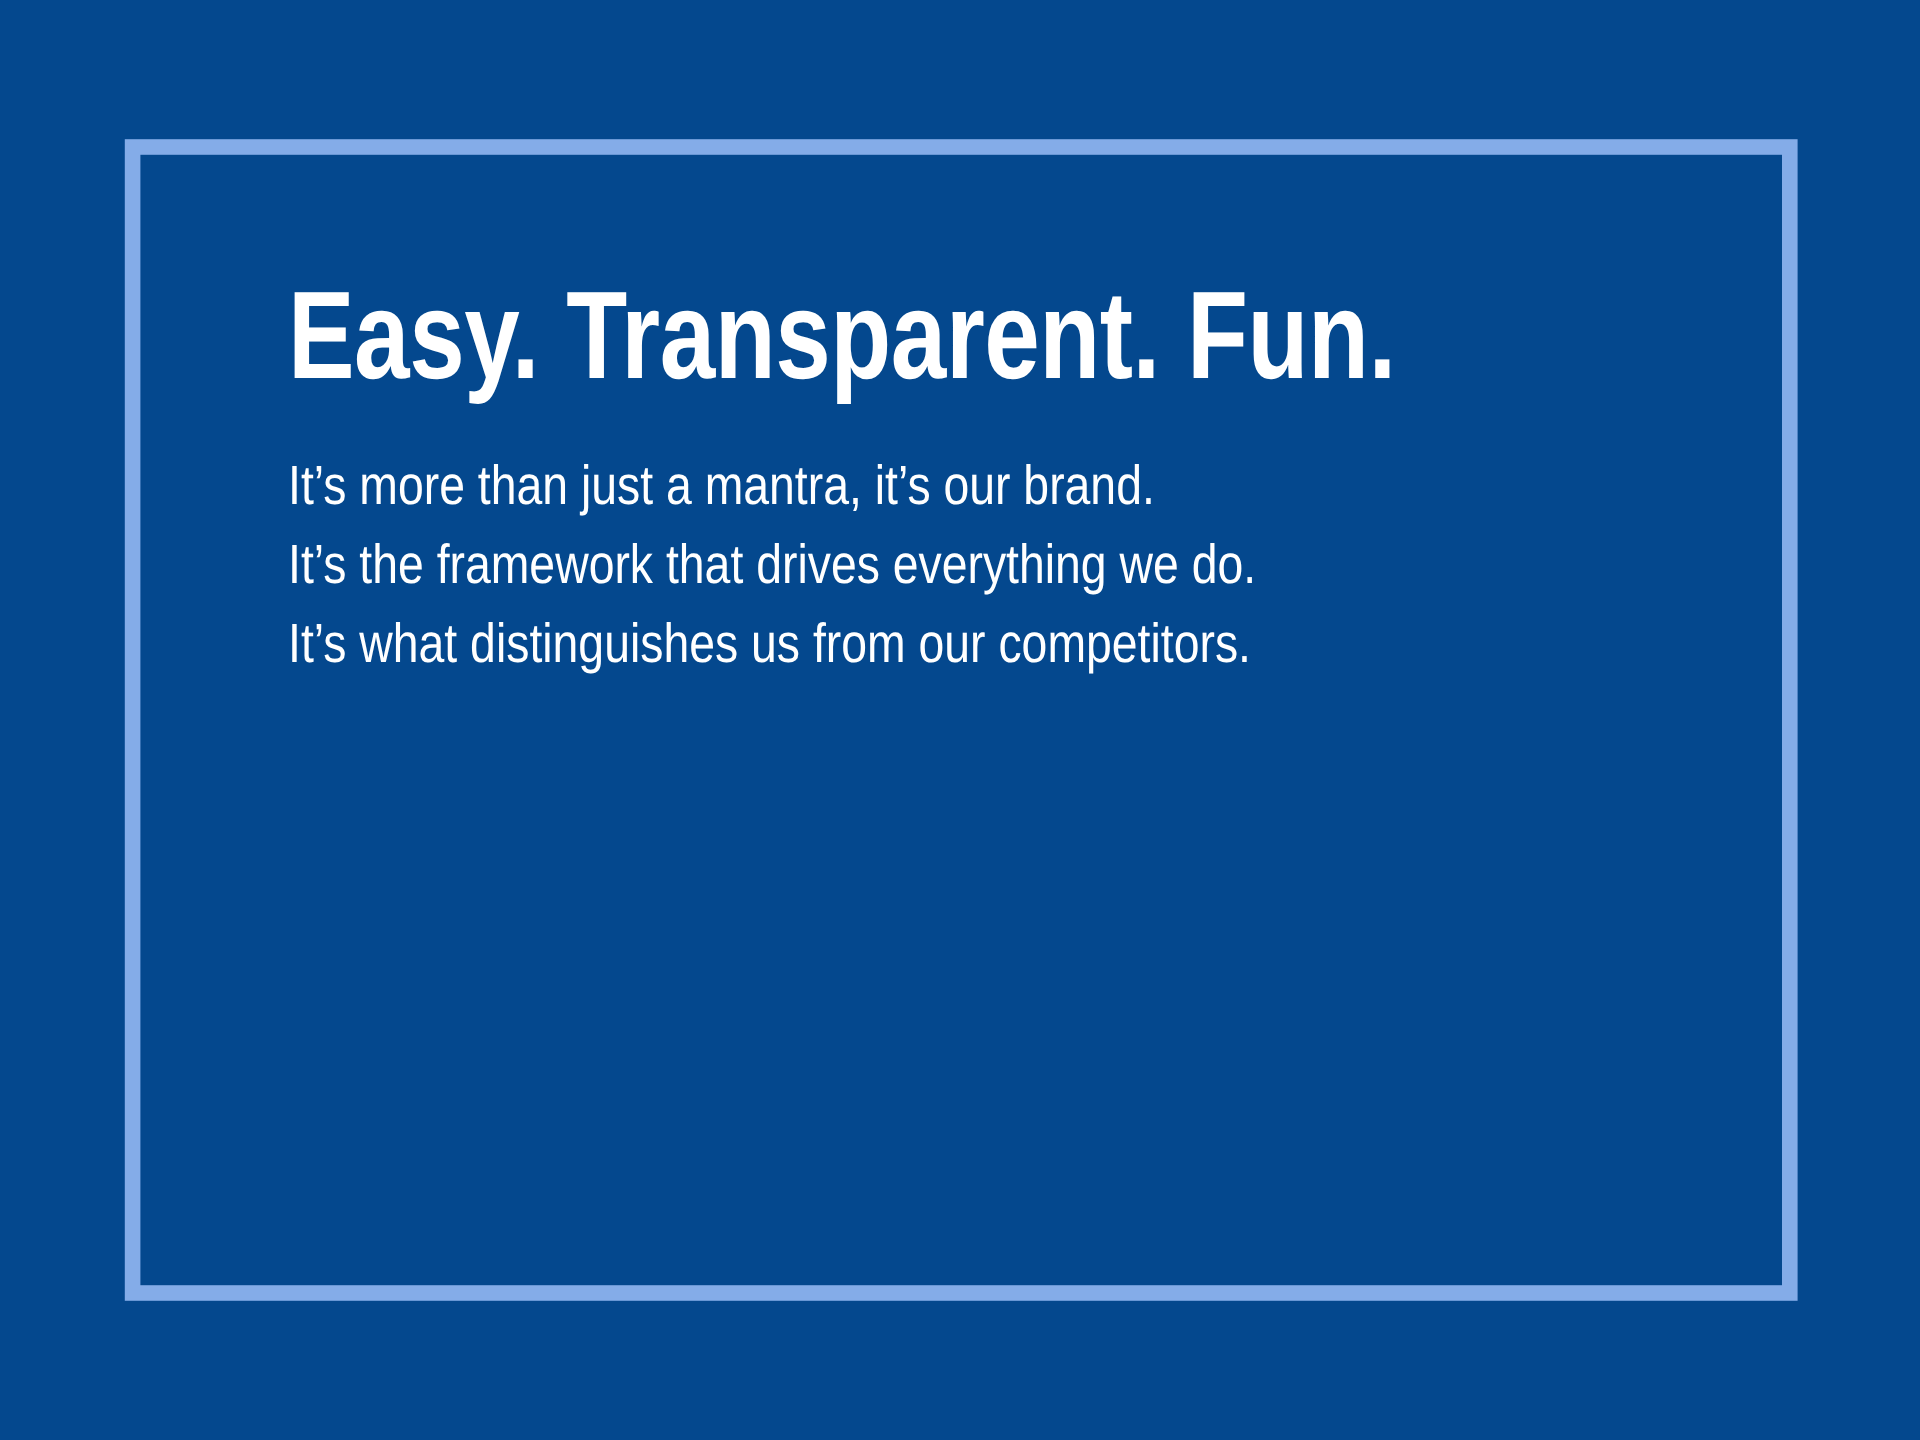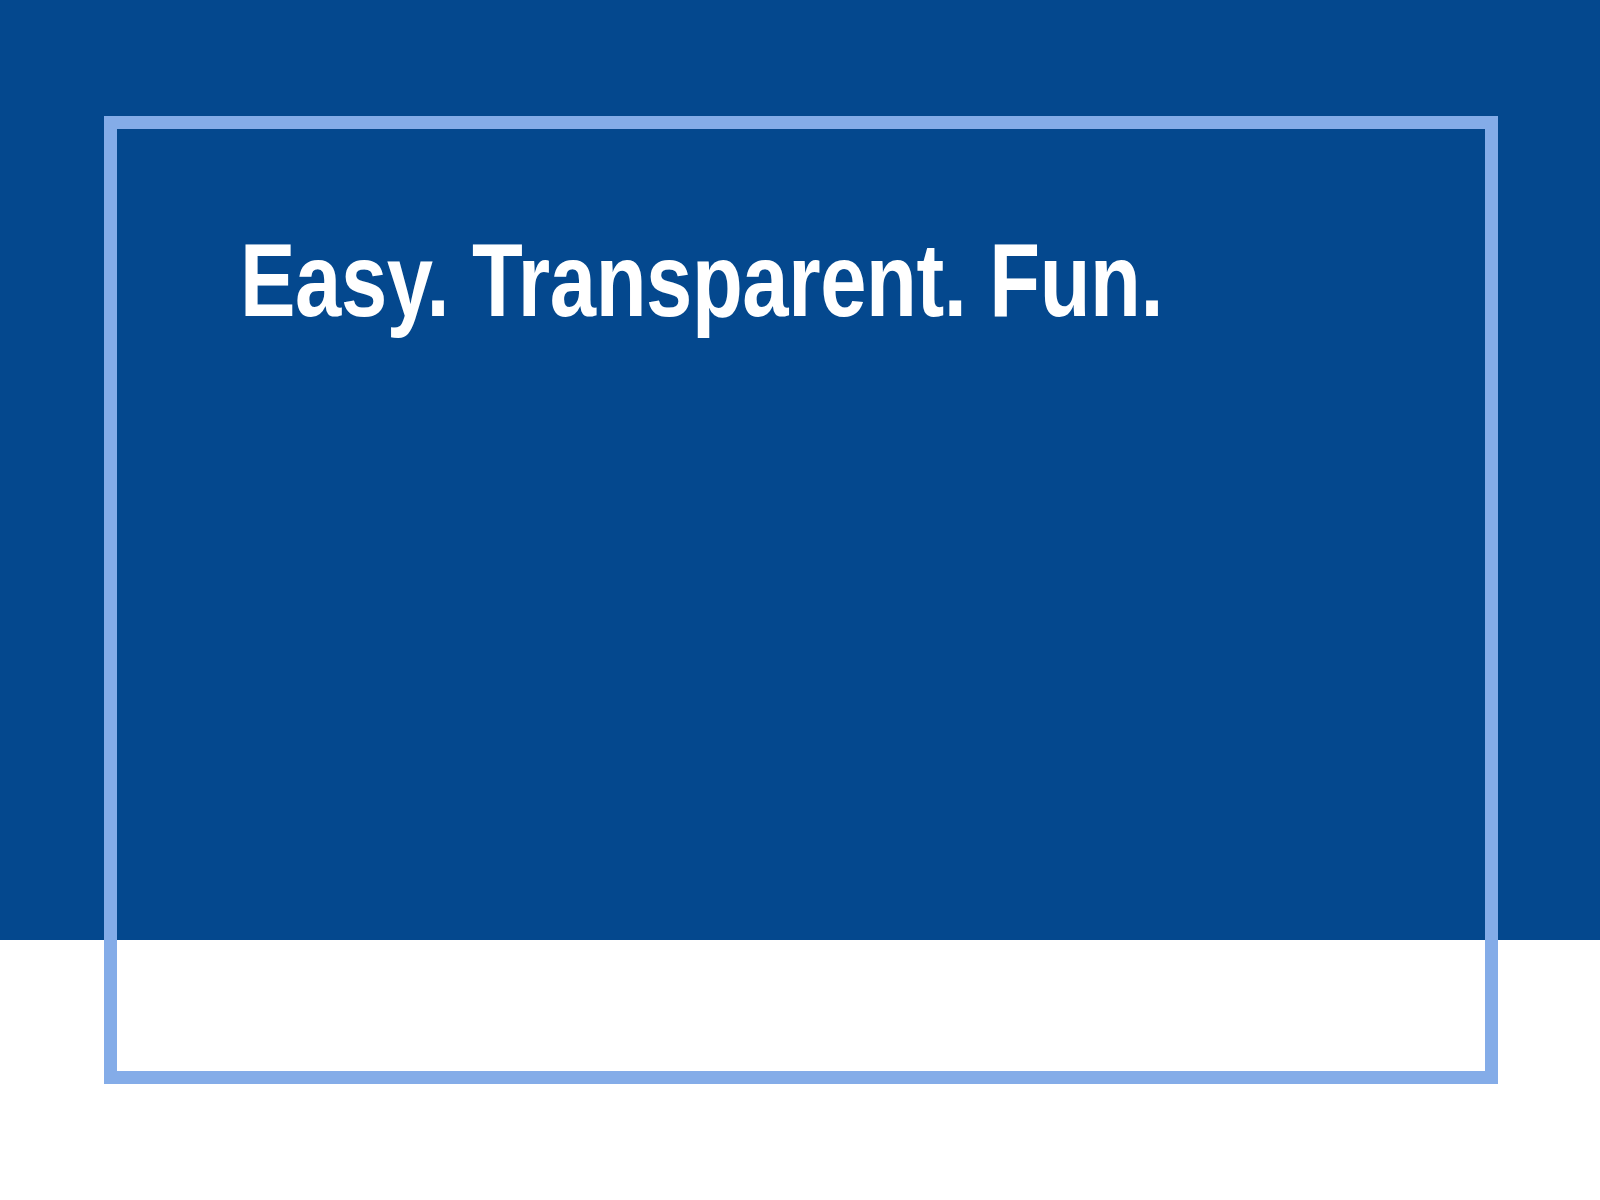--- a/index.html
+++ b/index.html
@@ -9,21 +9,21 @@
   body {
     width: 1600px;
     height: 1200px;
     overflow: hidden;
     font-family: "Liberation Sans", "DejaVu Sans", sans-serif;
   }
 
   #slide {
     position: relative;
     width: 1600px;
-    height: 940px;
+    height: 1200px;
     background: #04488E;
     box-sizing: border-box;
     padding-left: 46px;
   }
 
   
   #frame {
     position: absolute;
     left: 104px;
     top: 116px;
@@ -97,16 +97,21 @@
 <body>
 
 <div id="slide" style="background: rgb(4, 72, 142);">
 
   <div id="frame" style="border-color: rgb(132, 172, 232);"></div>
 
   <div id="content" style="color: rgb(255, 255, 255);">
 
     <div id="headline">Easy. Transparent. Fun.</div>
 
+    <div id="intro">
+      <div class="intro-line">It’s more than just a mantra, it’s our brand.</div>
+      <div class="intro-line">It’s the framework that drives everything we do.</div>
+      <div class="intro-line">It’s what distinguishes us from our competitors.</div>
+    </div>
 
 
   </div>
 </div>
 
 </body></html>

